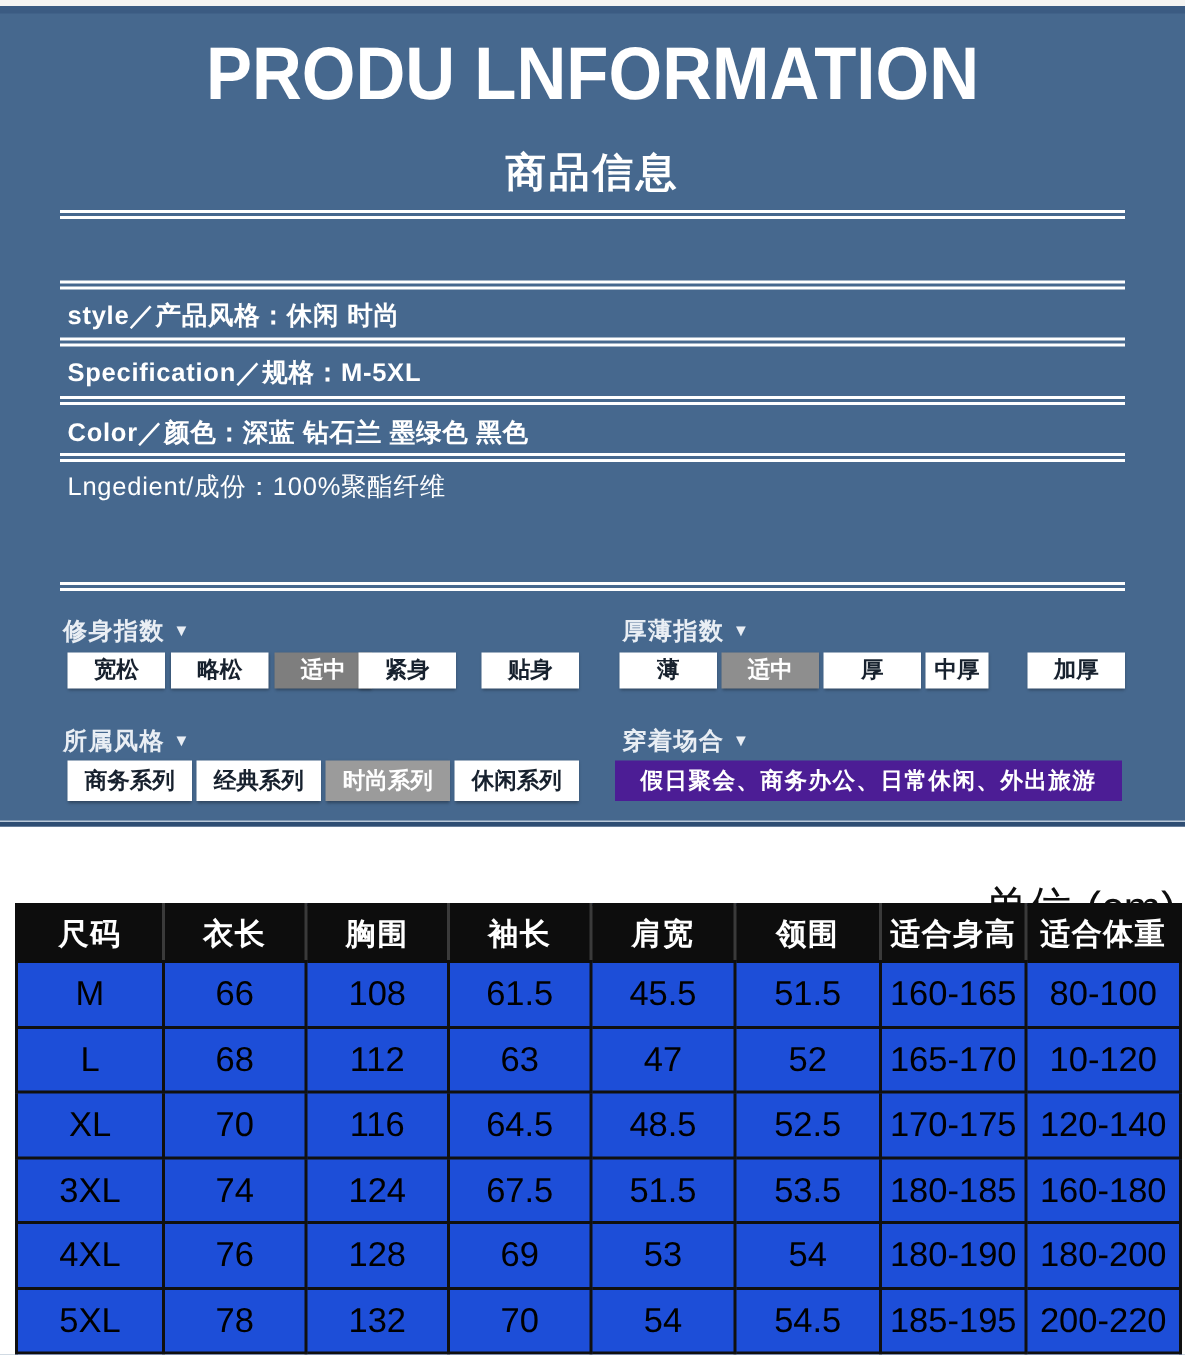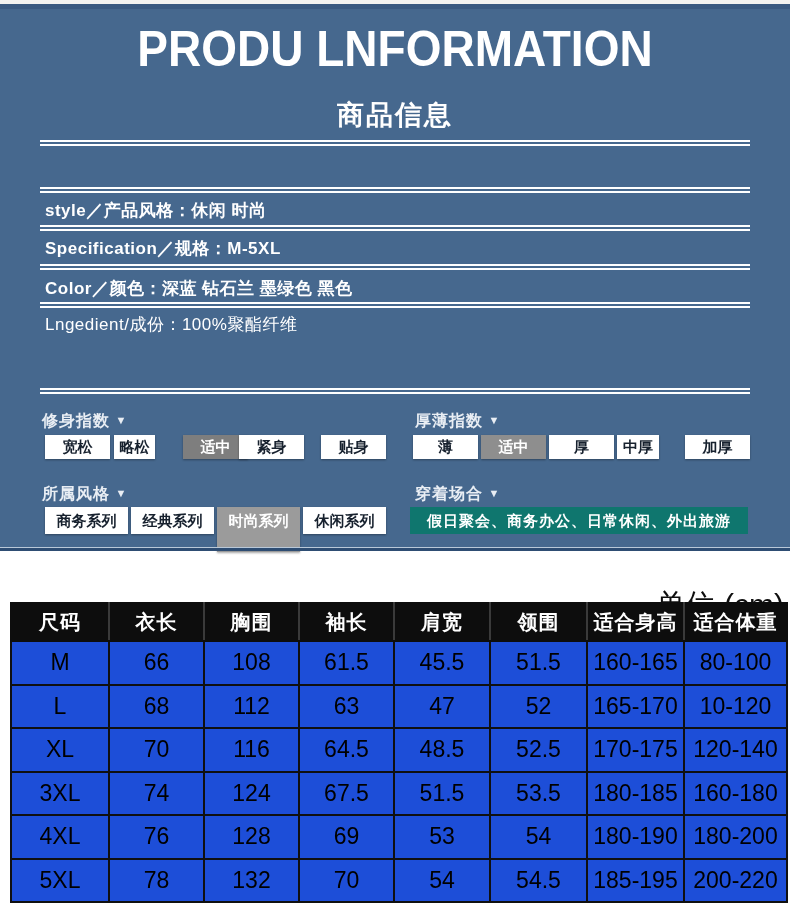--- a/index.html
+++ b/index.html
@@ -92,21 +92,21 @@
     box-shadow: 0 1px 2px rgba(0,0,0,0.35);
     cursor: pointer;
   }
   .chip.selected-a { background: #7e7e7e; color: #ffffff; }
   .chip.selected-b { background: #8e8e8e; color: #ffffff; }
   .chip.selected-c { background: #9b9b9b; color: #ffffff; }
 
   .occasion-bar {
     position: absolute;
     left: 410px; top: 507px; width: 338px; height: 27px;
-    background: #0f766e;
+    background: #4c1d95;
     color: #ffffff;
     font-size: 15px;
     font-weight: bold;
     text-align: center;
     line-height: 27px;
     letter-spacing: 1px;
   }
 
   
   .unit-label {
@@ -168,42 +168,42 @@
     <div class="attr-text" style="top:277px">Color／颜色：深蓝 钻石兰 墨绿色 黑色</div>
     <div class="sep" style="top:302px"></div>
     <div class="attr-text dim" style="top:313px">Lngedient/成份：100%聚酯纤维</div>
     <div class="sep" style="top:388px"></div>
 
     <div class="sel-label" style="top:411px; left:42px">
       <span>修身指数</span>
       <span class="caret">▼</span>
     </div>
     <div class="chip" style="top:435px; left:45px;  width:65px">宽松</div>
-    <div class="chip" style="top:435px; left:114px; width:41px">略松</div>
+    <div class="chip" style="top:435px; left:114px; width:65px">略松</div>
     <div class="chip selected-a" style="top:435px; left:183px; width:65px">适中</div>
     <div class="chip" style="top:435px; left:239px; width:65px">紧身</div>
     <div class="chip" style="top:435px; left:321px; width:65px">贴身</div>
 
     <div class="sel-label" style="top:411px; left:415px">
       <span>厚薄指数</span>
       <span class="caret">▼</span>
     </div>
     <div class="chip" style="top:435px; left:413px; width:65px">薄</div>
     <div class="chip selected-b" style="top:435px; left:481px; width:65px">适中</div>
     <div class="chip" style="top:435px; left:549px; width:65px">厚</div>
     <div class="chip" style="top:435px; left:617px; width:42px">中厚</div>
     <div class="chip" style="top:435px; left:685px; width:65px">加厚</div>
 
     <div class="sel-label" style="top:484px; left:42px">
       <span>所属风格</span>
       <span class="caret">▼</span>
     </div>
     <div class="chip" style="top:507px; left:45px;  width:83px; height:27px; line-height:27px">商务系列</div>
     <div class="chip" style="top:507px; left:131px; width:83px; height:27px; line-height:27px">经典系列</div>
-    <div class="chip selected-c" style="top:507px; left:217px; width:83px; height:45px; line-height:27px">时尚系列</div>
+    <div class="chip selected-c" style="top:507px; left:217px; width:83px; height:27px; line-height:27px">时尚系列</div>
     <div class="chip" style="top:507px; left:303px; width:83px; height:27px; line-height:27px">休闲系列</div>
 
     <div class="sel-label" style="top:484px; left:415px">
       <span>穿着场合</span>
       <span class="caret">▼</span>
     </div>
     <div class="occasion-bar">假日聚会、商务办公、日常休闲、外出旅游</div>
 
     <div class="panel-bottom-pale"></div>
     <div class="panel-bottom-dark"></div>

